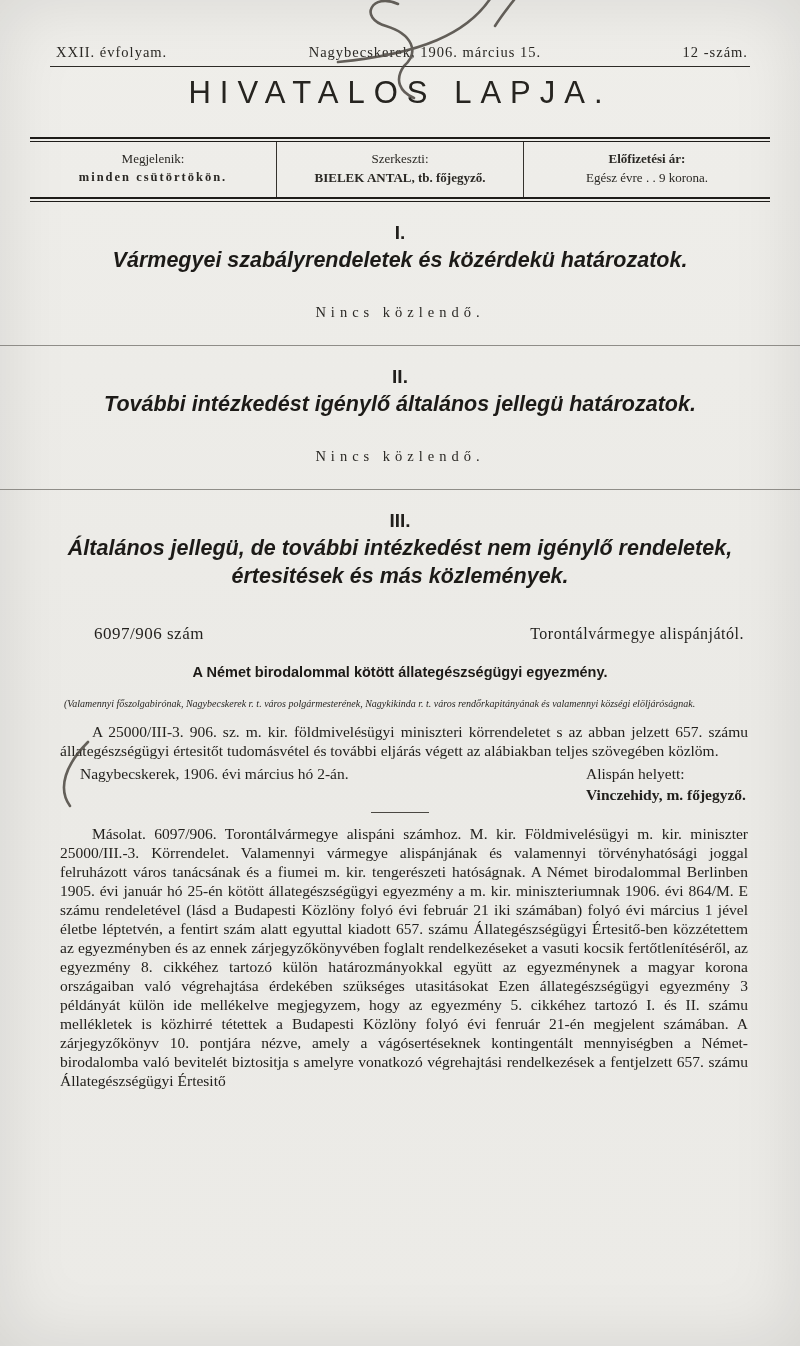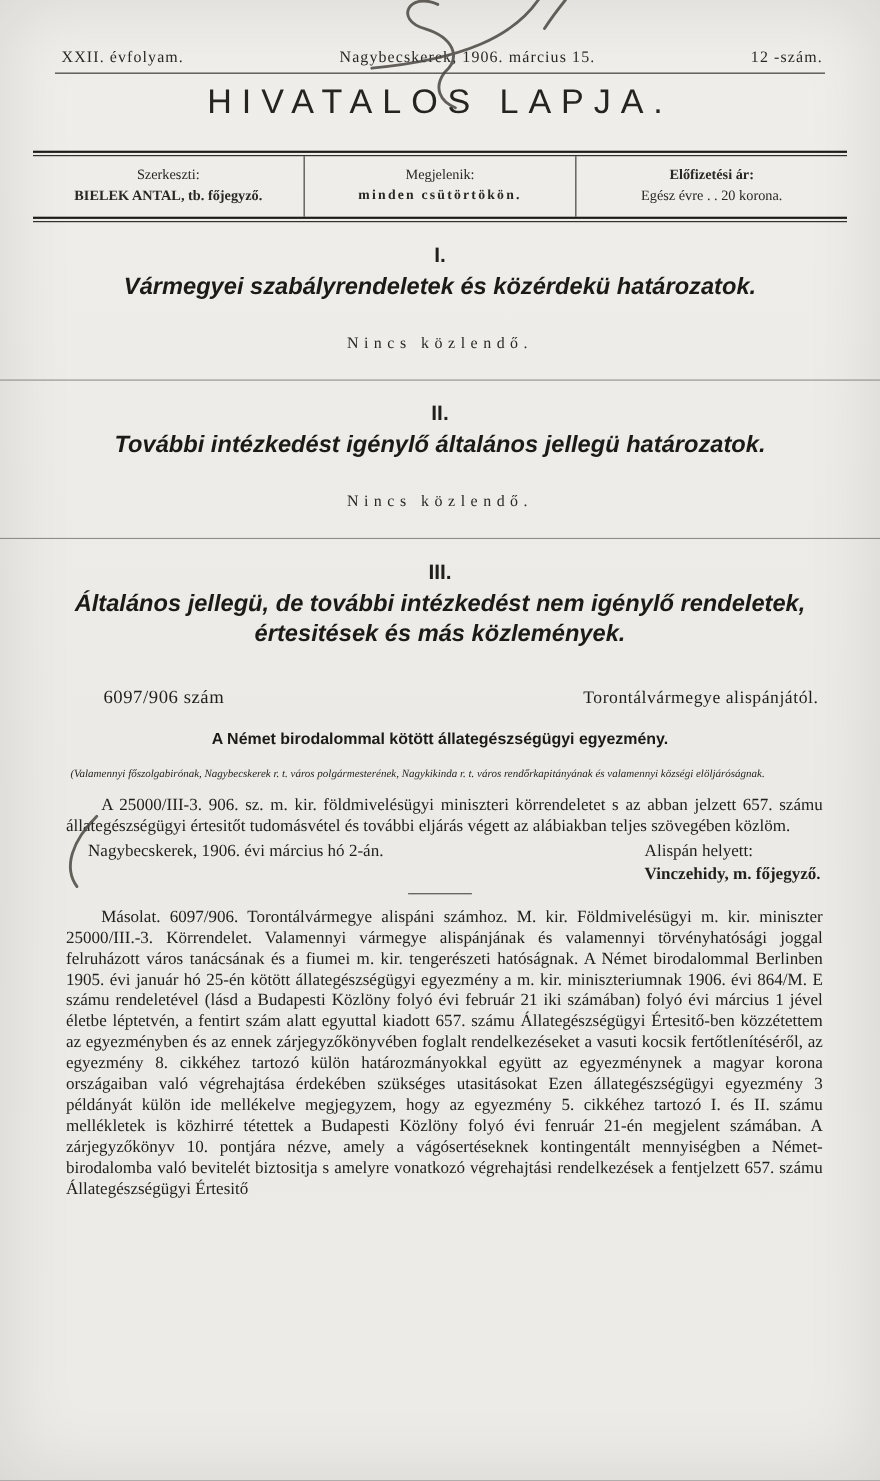--- a/index.html
+++ b/index.html
@@ -65,30 +65,30 @@
     <span>Nagybecskerek, 1906. március 15.</span>
     <span>12 -szám.</span>
   </div>
   <div class="topline-rule"></div>
 
   <div class="subtitle">HIVATALOS LAPJA.</div>
 
   <div class="double-rule"></div>
   <div class="infobar">
     <div class="col">
+      <span class="info-label">Megjelenik:</span>
+      <span class="info-value spaced">minden csütörtökön.</span>
+    </div>
+    <div class="col">
       <span class="info-label">Szerkeszti:</span>
       <span class="info-value">BIELEK ANTAL, tb. főjegyző.</span>
     </div>
     <div class="col">
-      <span class="info-label">Megjelenik:</span>
-      <span class="info-value spaced">minden csütörtökön.</span>
-    </div>
-    <div class="col">
       <span class="info-label bold">Előfizetési ár:</span>
-      <span class="info-value normal">Egész évre . . 20 korona.</span>
+      <span class="info-value normal">Egész évre . . 9 korona.</span>
     </div>
   </div>
   <div class="double-rule bottom"></div>
 
   <div class="section">
     <div class="sec-numeral">I.</div>
     <div class="sec-title">Vármegyei szabályrendeletek és közérdekü határozatok.</div>
     <div class="sec-status">Nincs közlendő.</div>
   </div>
   <div class="section-rule"></div>

